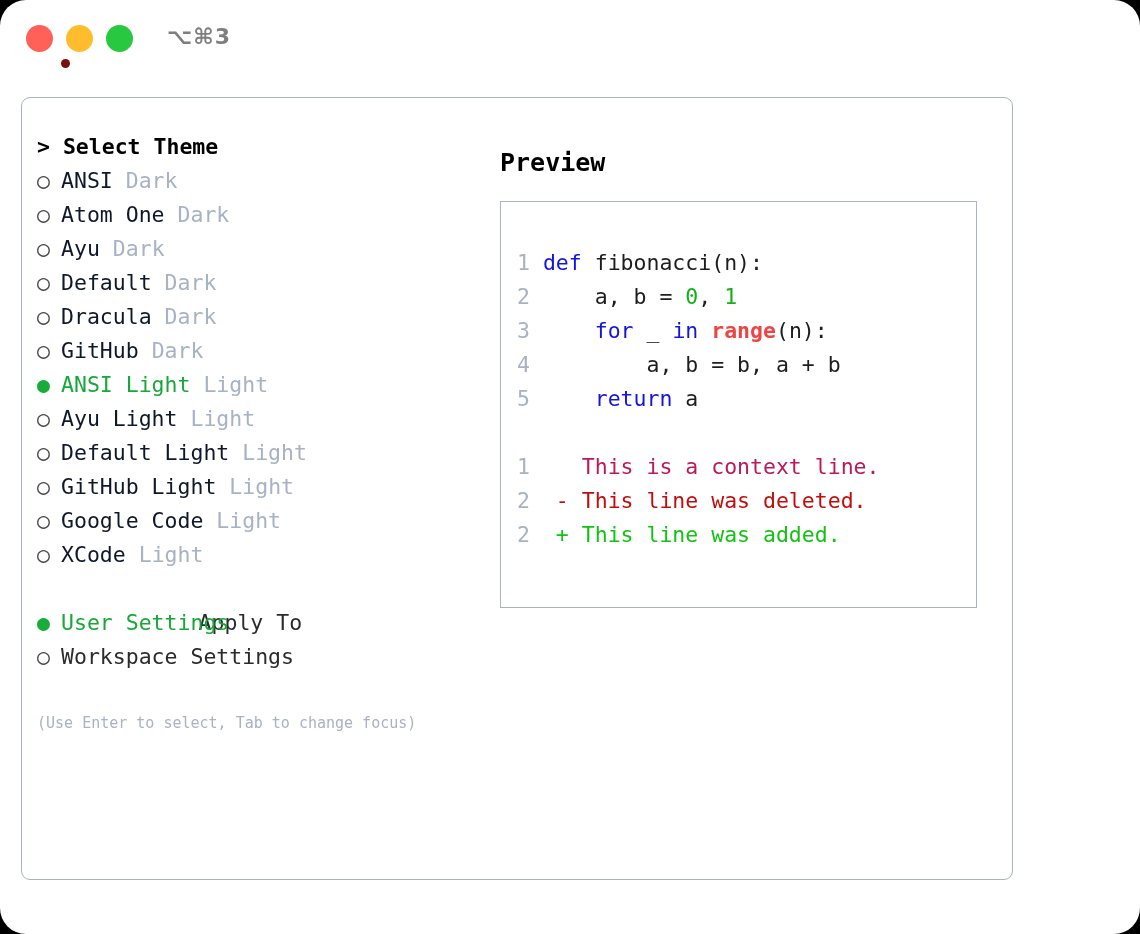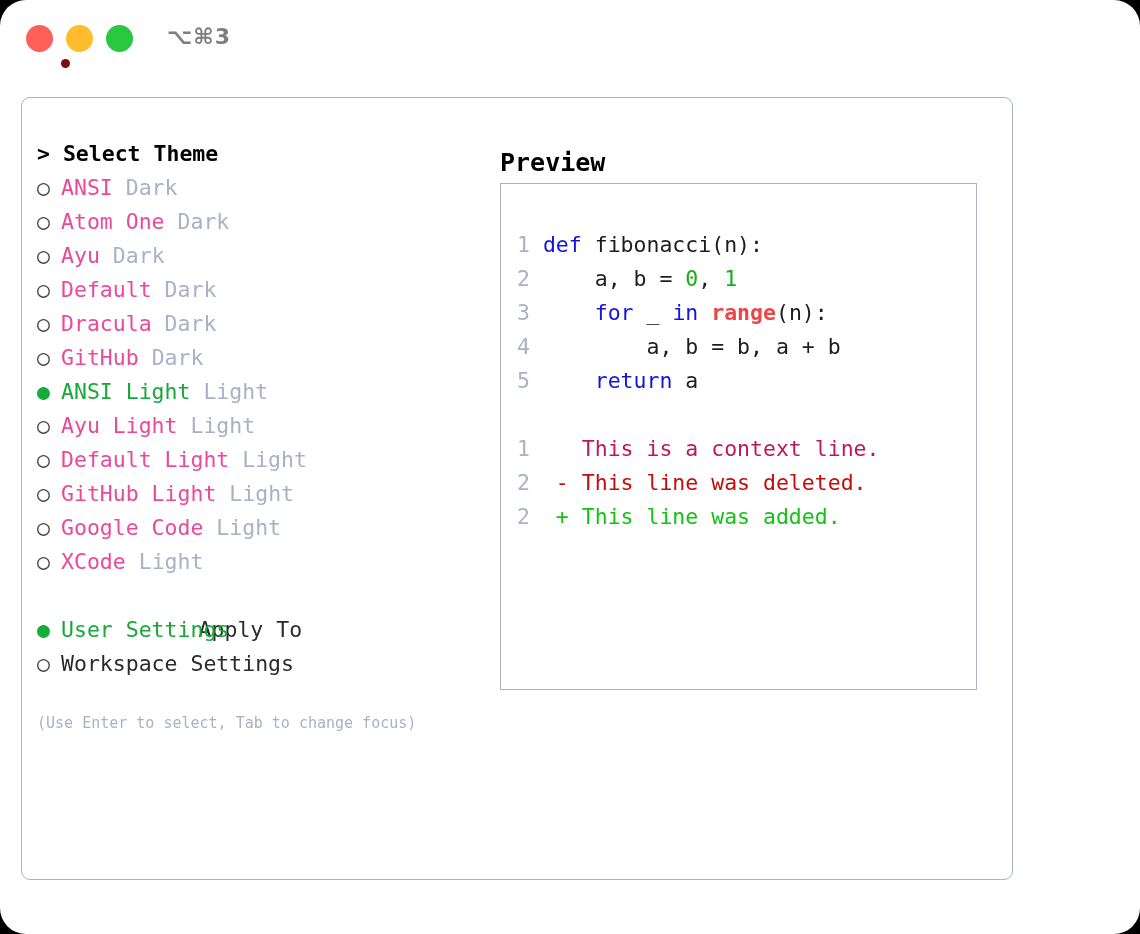--- a/index.html
+++ b/index.html
@@ -77,21 +77,21 @@
     border: 1.6px solid #a9b3c4;
     border-radius: 9px;
     box-sizing: border-box;
     background: #ffffff;
   }
 
   
   #left-col {
     position: absolute;
     left: 15px;
-    top: 39px;
+    top: 32px;
     width: 440px;
   }
 
   .row {
     height: 34px;
     line-height: 34px;
     font-size: 21.5px;
     white-space: pre;
     color: #2b2b2b;
   }
@@ -102,21 +102,21 @@
   }
 
   .bullet {
     display: inline-block;
     width: 24px;
     white-space: pre;
   }
   .bullet.on  { color: #17ad3b; }
   .bullet.off { color: #4a4a4a; }
 
-  .tname { color: #ec4899; }
+  .tname { color: #0f172a; }
   .tname.sel { color: #18a83a; }
   .tmode { color: #a8b2c4; }
 
   .applyto {
     color: #2b2b2b;
     font-weight: 400;
     margin-left: 34px;
   }
 
   .opt-sel { color: #18a83a; }
@@ -144,23 +144,23 @@
     font-size: 25px;
     font-weight: 700;
     color: #000000;
     line-height: 34px;
     white-space: pre;
   }
 
   #preview-box {
     position: absolute;
     left: 478px;
-    top: 85px;
+    top: 103px;
     width: 477px;
-    height: 507px;
+    height: 407px;
     border: 1.8px solid #a9b3c4;
     box-sizing: border-box;
     background: #ffffff;
   }
 
   #code-area {
     position: absolute;
     left: 16px;
     top: 44px;
     font-size: 21.5px;

